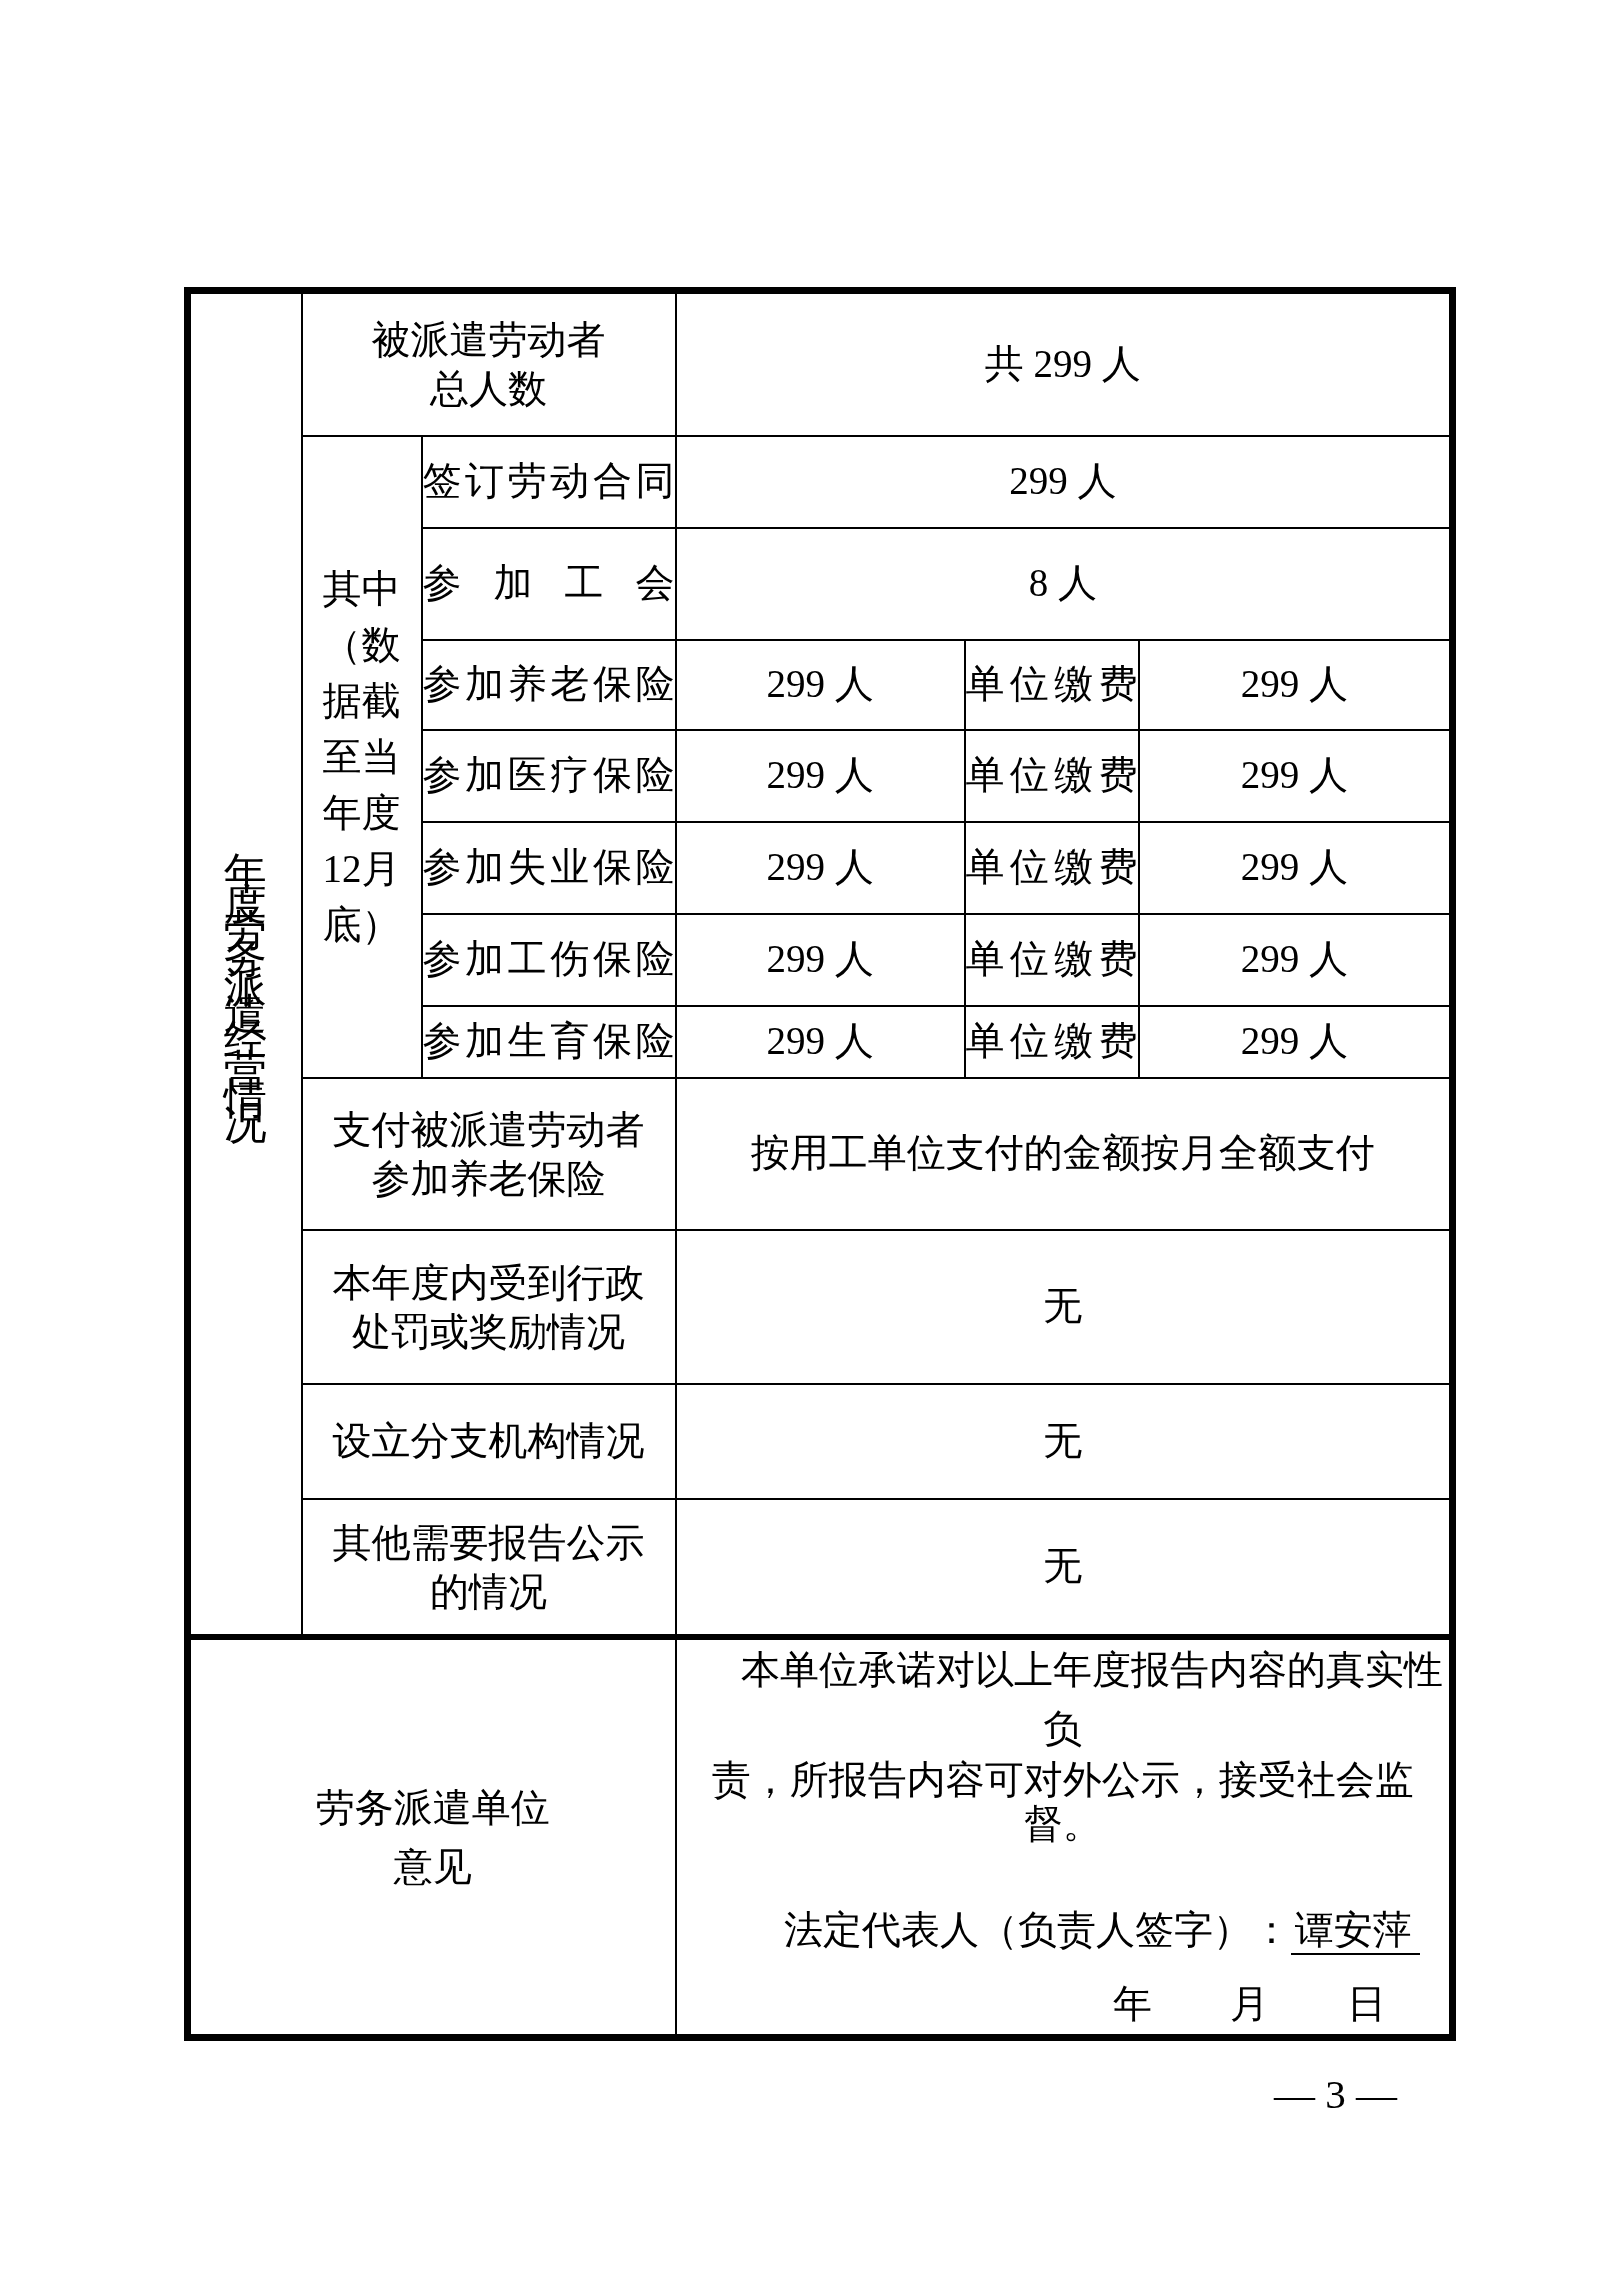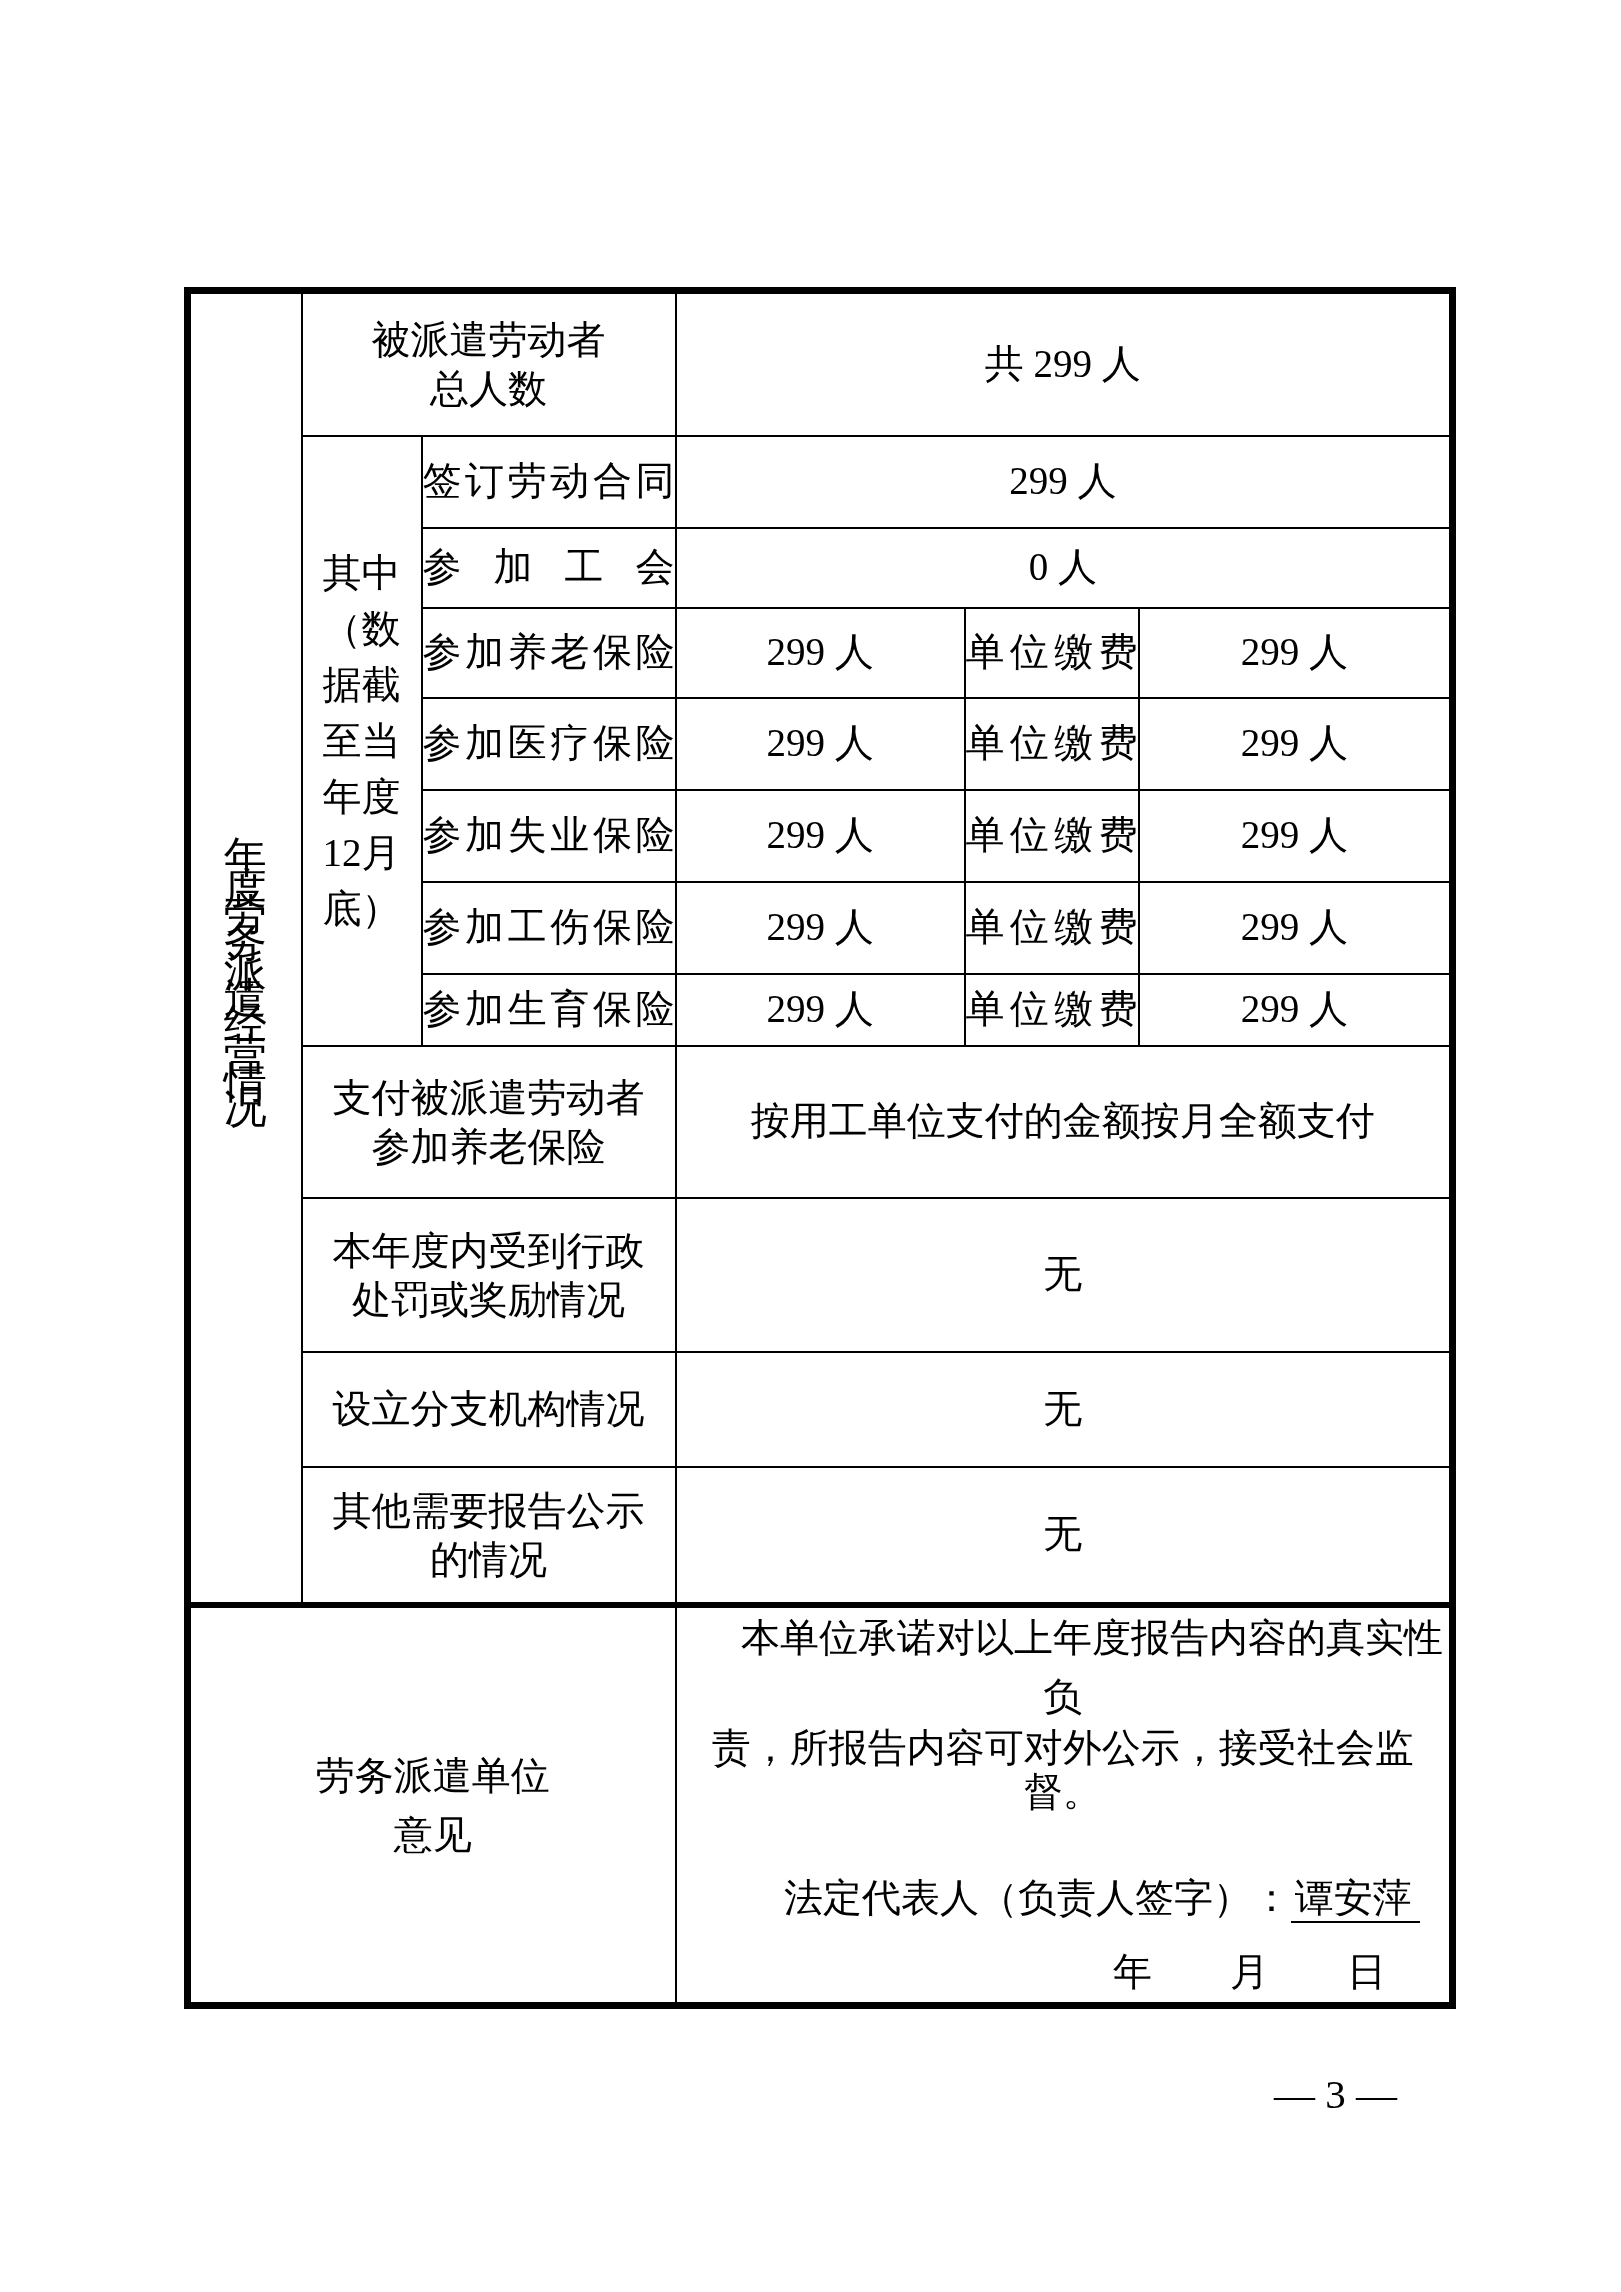--- a/index.html
+++ b/index.html
@@ -127,23 +127,23 @@
         <div class="subgroup-line">据截</div>
         <div class="subgroup-line">至当</div>
         <div class="subgroup-line">年度</div>
         <div class="subgroup-line">12月</div>
         <div class="subgroup-line">底）</div>
       </td>
       <td class="sublabel">签订劳动合同</td>
       <td colspan="3" class="bl value-cell">299 人</td>
     </tr>
 
-    <tr style="height:80px">
+    <tr style="height:112px">
       <td class="sublabel">参加工会</td>
-      <td colspan="3" class="bl value-cell">0 人</td>
+      <td colspan="3" class="bl value-cell">8 人</td>
     </tr>
 
     <tr style="height:90px">
       <td class="sublabel">参加养老保险</td>
       <td class="bl value-cell">299 人</td>
       <td class="unitlabel">单位缴费</td>
       <td class="value-cell">299 人</td>
     </tr>
     <tr style="height:92px">
       <td class="sublabel">参加医疗保险</td>

